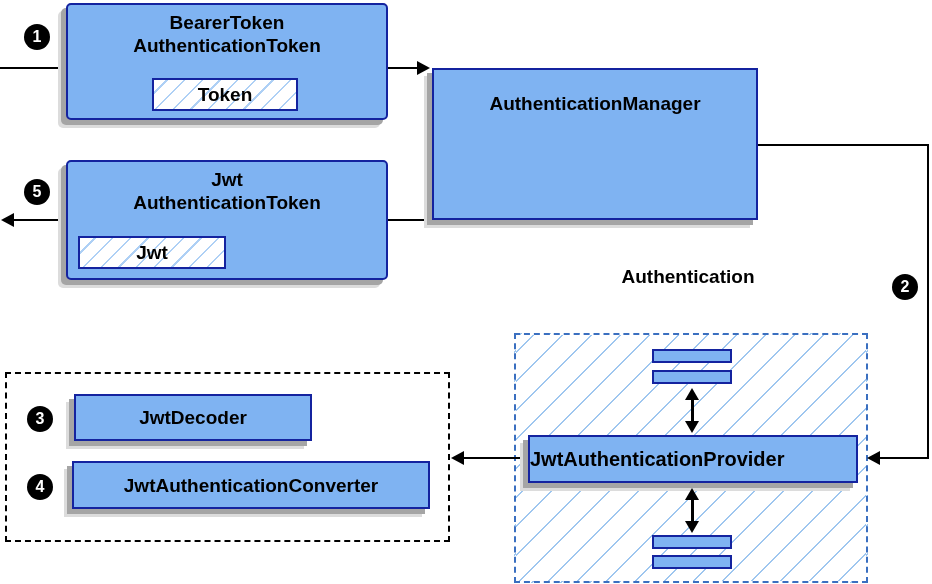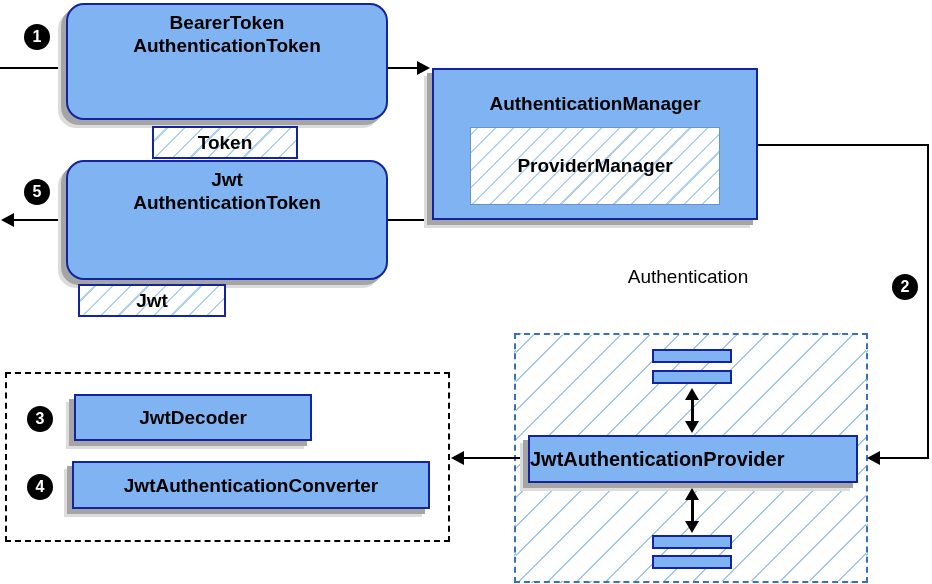--- a/index.html
+++ b/index.html
@@ -4,30 +4,30 @@
 <style>
   html,body{margin:0;padding:0;background:#fff;}
   .canvas{
     position:relative;width:932px;height:584px;background:#ffffff;overflow:hidden;
     font-family:"Liberation Sans",sans-serif;color:#000;
   }
   .box{
     position:absolute;background:#7fb3f2;border:2px solid #14239f;box-sizing:border-box;
     box-shadow:-5px 5px 0 #a5a5a5,-8px 8px 0 #dcdcdc;z-index:2;
   }
-  .rounded{border-radius:18px;}
+  .rounded{border-radius:5px;}
   .title{font-weight:bold;font-size:19px;line-height:23px;text-align:center;width:100%;}
   .hatch{
     background-color:#fff;
     background-image:repeating-linear-gradient(-45deg,rgba(0,0,0,0) 0 11px,#aed0f5 11px 12.5px);
   }
   .chip{
     position:absolute;border:2px solid #14239f;box-sizing:border-box;z-index:3;
     display:flex;align-items:center;justify-content:center;
-    font-weight:bold;font-size:19px;margin-top:48px;
+    font-weight:bold;font-size:19px;
   }
   .innerbox{
     position:absolute;border:1px solid #6a93cc;box-sizing:border-box;z-index:3;
     display:flex;align-items:center;justify-content:center;
     font-weight:bold;font-size:19px;
   }
   .num{
     position:absolute;width:26px;height:26px;border-radius:50%;background:#000;color:#fff;
     display:flex;align-items:center;justify-content:center;
     font-weight:bold;font-size:16px;z-index:5;
@@ -49,21 +49,21 @@
   }
   .bar{
     position:absolute;width:80px;height:14px;background:#7fb3f2;border:2px solid #14239f;
     box-sizing:border-box;z-index:2;
   }
   .dbl-arrow{position:absolute;width:14px;z-index:2;}
   .dbl-arrow .shaft{position:absolute;left:5.5px;top:9px;bottom:9px;width:3px;background:#000;}
   .dbl-arrow .head-top{position:absolute;left:0;top:0;}
   .dbl-arrow .head-bottom{position:absolute;left:0;bottom:0;}
   .grouplabel{
-    position:absolute;font-weight:normal;font-size:19px;line-height:22px;text-align:center;z-index:2;
+    position:absolute;font-weight:bold;font-size:19px;line-height:22px;text-align:center;z-index:2;
   }
   .biglabel{font-weight:bold;font-size:20px;}
 </style>
 </head>
 <body>
 
 <div class="canvas">
 
   <div class="hline" style="left:0;top:67px;width:418px;"></div>
   <div class="arr arr-r" style="left:417px;top:61px;"></div>
@@ -84,21 +84,20 @@
 
   <div class="box rounded" style="left:66px;top:3px;width:322px;height:117px;padding-top:6px;">
     <div class="title">BearerToken</div>
     <div class="title">AuthenticationToken</div>
   </div>
   <div class="chip hatch" style="left:152px;top:78px;width:146px;height:33px;">Token</div>
 
   <div class="box" style="left:432px;top:68px;width:326px;height:152px;padding-top:22px;">
     <div class="title">AuthenticationManager</div>
   </div>
-  <div class="innerbox hatch" style="left:470px;top:127px;width:250px;height:78px;">ProviderManager</div>
 
   <div class="box rounded" style="left:66px;top:160px;width:322px;height:120px;padding-top:6px;">
     <div class="title">Jwt</div>
     <div class="title">AuthenticationToken</div>
   </div>
   <div class="chip hatch" style="left:78px;top:236px;width:148px;height:33px;">Jwt</div>
 
   <div class="grouplabel" style="left:568px;top:266px;width:240px;">
     <div>Authentication</div>
   </div>

